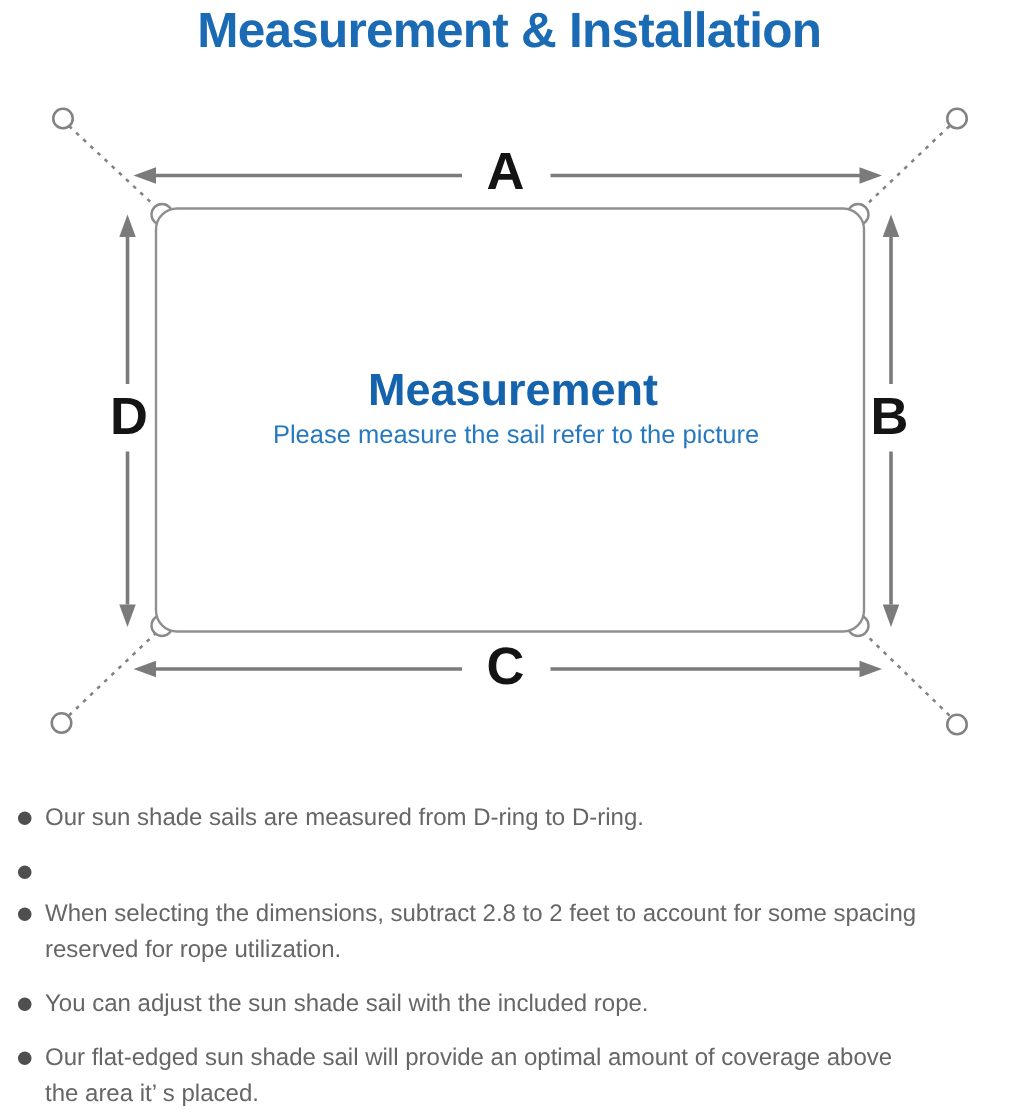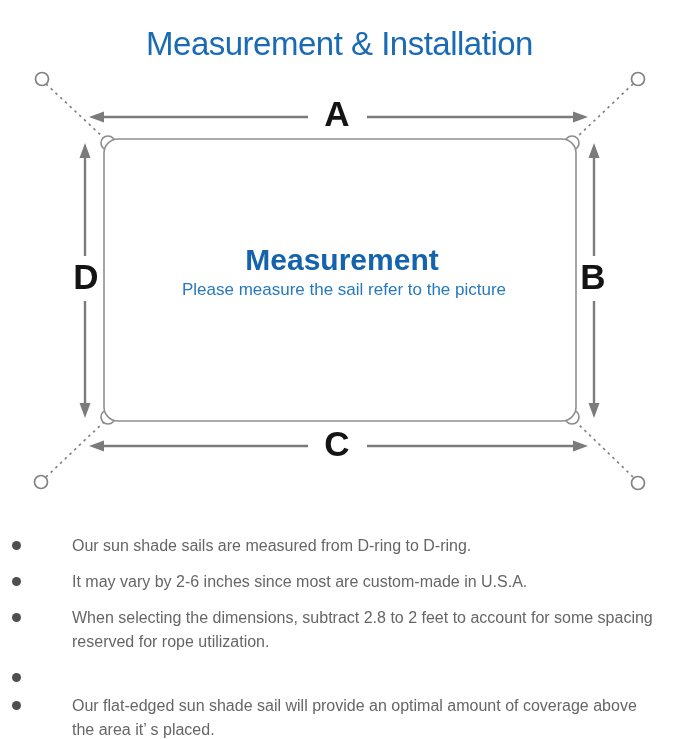--- a/index.html
+++ b/index.html
@@ -15,24 +15,23 @@
     background: #ffffff;
     overflow: hidden;
   }
   .page-title {
     position: absolute;
     top: 1px;
     left: 0;
     width: 679px;
     text-align: center;
     font-size: 33px;
-    font-weight: normal;
+    font-weight: bold;
     letter-spacing: -0.5px;
     color: #1a6bb4;
-    margin-top: 24px;
   }
   .diagram-svg {
     position: absolute;
     top: 0;
     left: 0;
   }
   .diagram-svg text {
     font-family: "Liberation Sans", "DejaVu Sans", sans-serif;
   }
   .side-label {
@@ -54,21 +53,20 @@
     top: 534px;
     left: 0;
     width: 679px;
     box-sizing: border-box;
     padding: 0 10px 0 12px;
   }
   .note-row {
     display: flex;
     align-items: flex-start;
     margin-bottom: 12px;
-    gap: 42px;
   }
   .note-dot {
     flex-shrink: 0;
     width: 9px;
     height: 9px;
     border-radius: 50%;
     background: #4f4f4f;
     margin-top: 7px;
     margin-right: 9px;
   }
@@ -143,29 +141,29 @@
     <text class="center-subtitle" x="344" y="295" text-anchor="middle">Please measure the sail refer to the picture</text>
   </svg>
 
   <div class="notes">
     <div class="note-row">
       <span class="note-dot"></span>
       <span class="note-text">Our sun shade sails are measured from D-ring to D-ring.</span>
     </div>
     <div class="note-row">
       <span class="note-dot"></span>
-      <span class="note-text">It may vary by 2-6 inches since most are custom-made in U.S.A.</span>
     </div>
     <div class="note-row">
       <span class="note-dot"></span>
       <span class="note-text">When selecting the dimensions, subtract 2.8 to 2 feet to account for some spacing
 reserved for rope utilization.</span>
     </div>
     <div class="note-row">
       <span class="note-dot"></span>
+      <span class="note-text">You can adjust the sun shade sail with the included rope.</span>
     </div>
     <div class="note-row">
       <span class="note-dot"></span>
       <span class="note-text">Our flat-edged sun shade sail will provide an optimal amount of coverage above
 the area it’ s placed.</span>
     </div>
   </div>
 
 </div>
 

